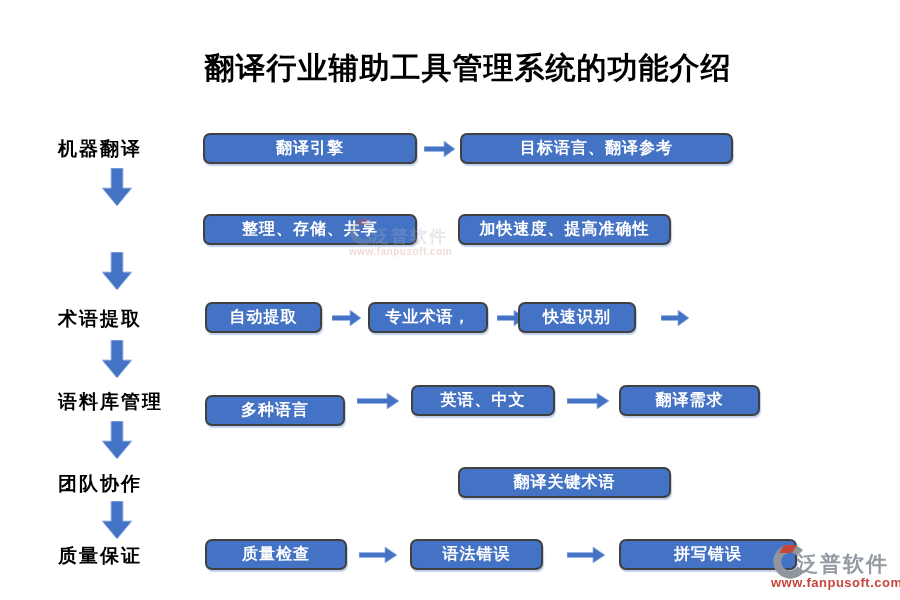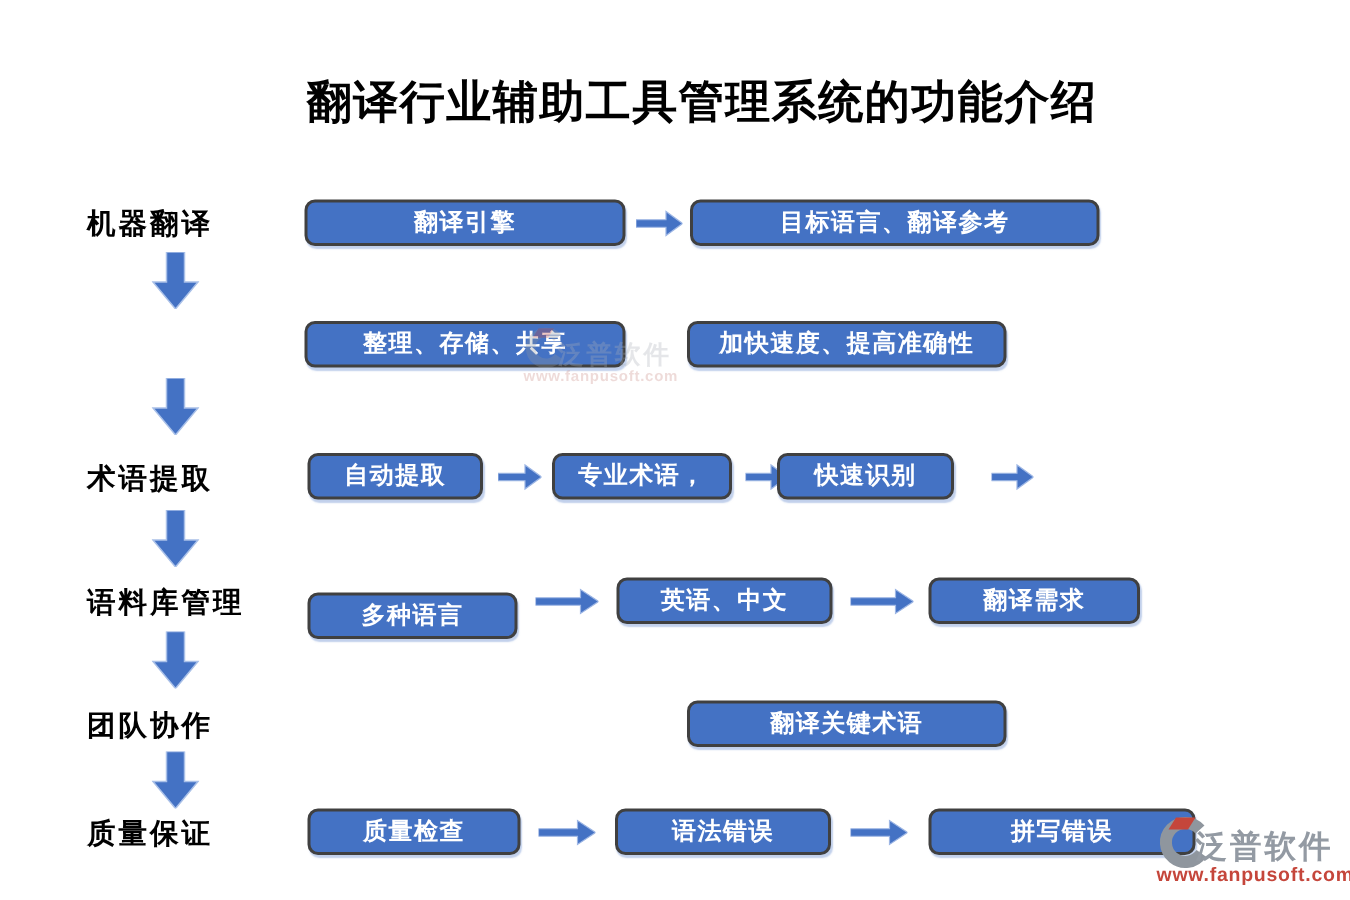--- a/index.html
+++ b/index.html
@@ -137,21 +137,21 @@
 
   <svg class="v-arrow" style="left:101px;top:501px" width="32" height="38">
       <path d="M10 0 H22 V20 H31 L16 38 L1 20 H10 Z" fill="#4472C4" stroke="#A9C0E8" stroke-width="1"></path>
     </svg>
 
   <div class="row-label" style="top:543px">质量保证</div>
   <div class="box" style="left:205px;top:539px;width:142px">质量检查</div>
   <svg class="h-arrow" style="left:359px;top:546px" width="38" height="18">
       <path d="M0 6.5 H26 V1 L38 9 L26 17 V11.5 H0 Z" fill="#4472C4" stroke="#9DB6E4" stroke-width="0.8"></path>
     </svg>
-  <div class="box" style="left:410px;top:539px;width:144px">语法错误</div>
+  <div class="box" style="left:410px;top:539px;width:133px">语法错误</div>
   <svg class="h-arrow" style="left:567px;top:546px" width="38" height="18">
       <path d="M0 6.5 H26 V1 L38 9 L26 17 V11.5 H0 Z" fill="#4472C4" stroke="#9DB6E4" stroke-width="0.8"></path>
     </svg>
   <div class="box" style="left:619px;top:539px;width:178px">拼写错误</div>
 
   <div class="wm wm-faint" style="left:348px;top:222px;width:120px;height:40px">
     <svg class="wm-logo" width="30" height="30" viewBox="0 0 38 38">
       <path d="M30 9 A13 13 0 1 0 31 25" fill="none" stroke="#8F969E" stroke-width="8"></path>
       <path d="M14 1 L27 1 L22 9 L9 9 Z" fill="#C5463B"></path>
     </svg>

